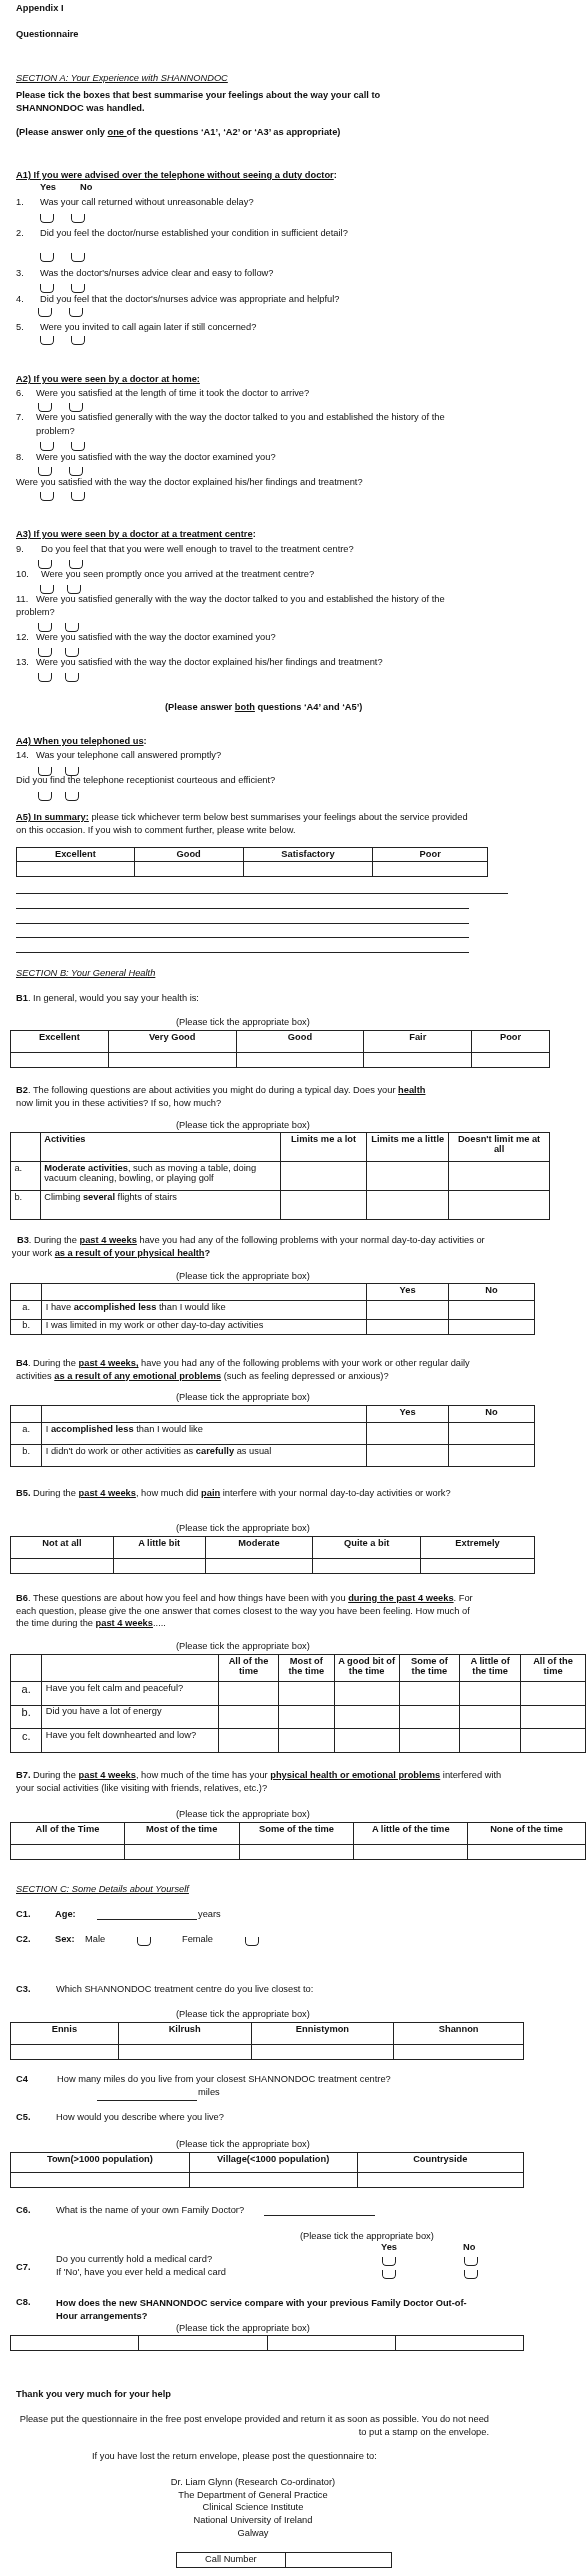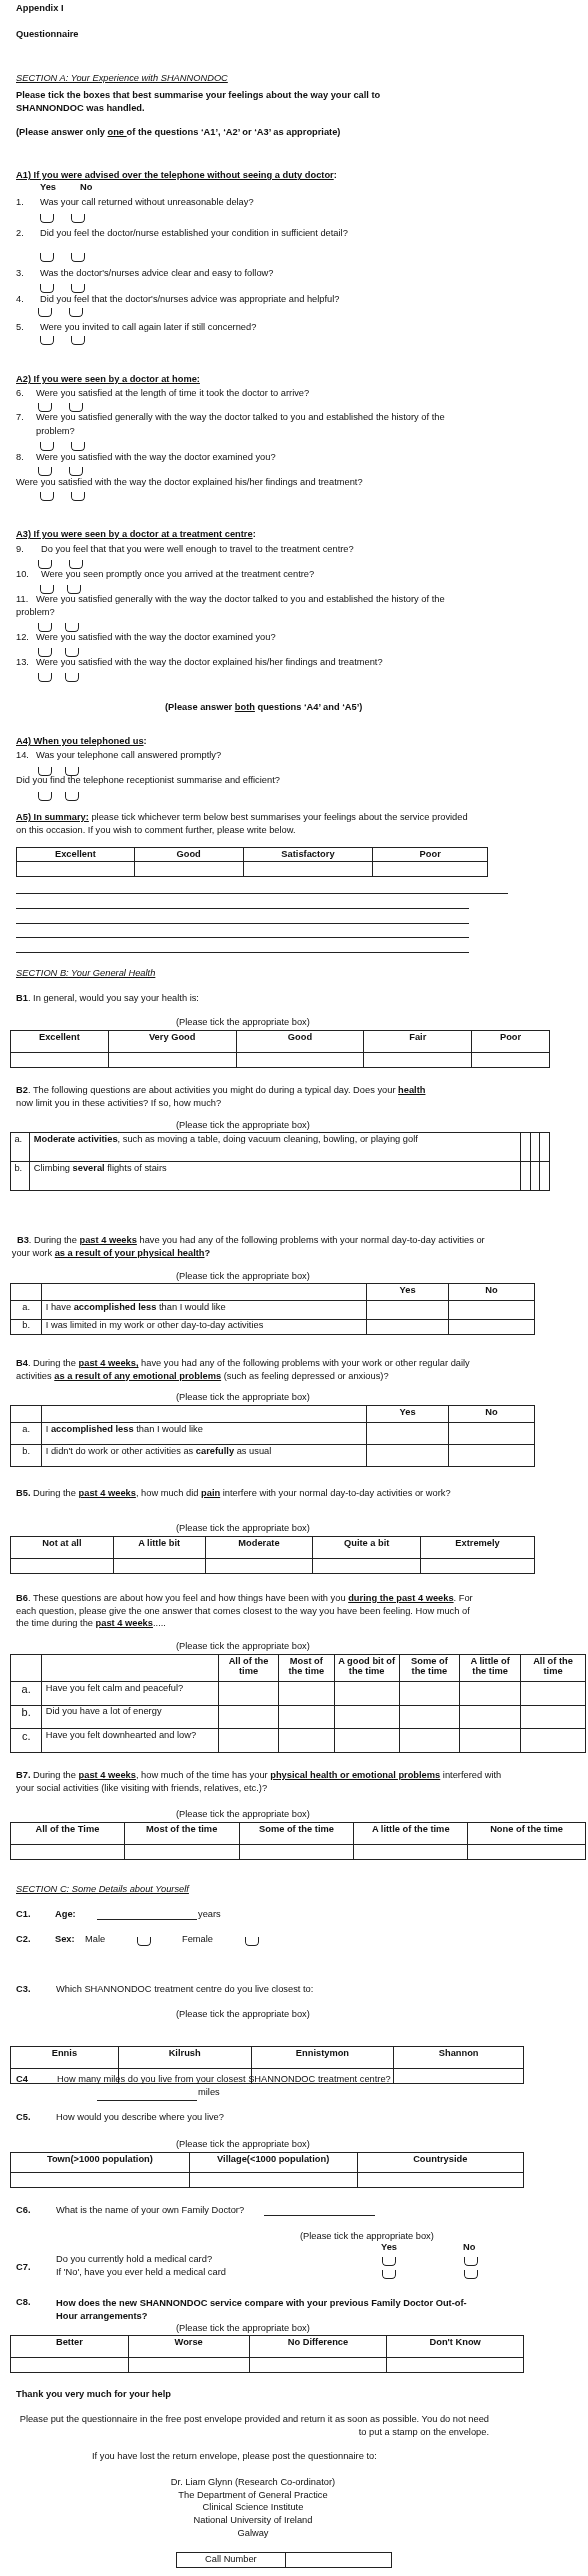--- a/index.html
+++ b/index.html
@@ -94,21 +94,21 @@
 <div class="abs" style="left:16px;top:657px;">13.</div>
 <div class="abs" style="left:36px;top:657px;">Were you satisfied with the way the doctor explained his/her findings and treatment?</div>
 <div class="chkrow" style="top:672px;left:38px;"><span class="chk" style="margin-right:13.5px;"></span><span class="chk"></span></div>
 
 <div class="abs b" style="left:165px;top:702px;"><span>(Please answer </span><span class="u">both</span><span> questions ‘A4’ and ‘A5’)</span></div>
 
 <div class="abs b" style="left:16px;top:736px;"><span class="u">A4) When you telephoned us</span><span>:</span></div>
 <div class="abs" style="left:16px;top:750px;">14.</div>
 <div class="abs" style="left:36px;top:750px;">Was your telephone call answered promptly?</div>
 <div class="chkrow" style="top:766px;left:38px;"><span class="chk" style="margin-right:13.5px;"></span><span class="chk"></span></div>
-<div class="abs" style="left:16px;top:775px;">Did you find the telephone receptionist summarise and efficient?</div>
+<div class="abs" style="left:16px;top:775px;">Did you find the telephone receptionist courteous and efficient?</div>
 <div class="chkrow" style="top:791px;left:38px;"><span class="chk" style="margin-right:13.5px;"></span><span class="chk"></span></div>
 
 <div class="abs" style="left:16px;top:811px;width:456px;line-height:12.7px;"><span class="b u">A5) In summary:</span><span> please tick whichever term below best summarises your feelings about the service provided on this occasion. If you wish to comment further, please write below.</span></div>
 <table class="grid" style="left:16px;top:847px;width:472px;border-width:0.8px;">
   <tbody>
       <tr style="height:14.4px;">
     <th style="width:110px;">Excellent</th>
     <th style="width:101px;">Good</th>
     <th style="width:122px;">Satisfactory</th>
     <th>Poor</th>
@@ -146,20 +146,27 @@
     <td class="tick"></td>
     <td class="tick"></td>
   </tr>
 </tbody>
   </table>
 
 <div class="abs" style="left:16px;top:1084px;width:473px;line-height:12.7px;"><span class="b">B2</span><span>. The following questions are about activities you might do during a typical day. Does your </span><span class="b u">health</span><br><span>now limit you in these activities?  If so, how much?</span></div>
 <div class="hint" style="top:1120px;">(Please tick the appropriate box)</div>
 <table class="grid" style="left:10px;top:1132px;width:540px;">
   <tbody>
+      <tr style="height:29px;">
+    <th style="width:22px;"></th>
+    <th style="width:232px;text-align:left;">Activities</th>
+    <th style="width:79px;">Limits me a lot</th>
+    <th style="width:74px;">Limits me a little</th>
+    <th>Doesn't limit me at all</th>
+  </tr>
   <tr style="height:29px;">
     <td>a.</td>
     <td><b>Moderate activities</b><span>, such as moving a table, doing vacuum cleaning, bowling, or playing golf</span></td>
     <td class="tick"></td>
     <td class="tick"></td>
     <td class="tick"></td>
   </tr>
   <tr style="height:29px;">
     <td>b.</td>
     <td><span>Climbing </span><b>several</b><span> flights of stairs</span></td>
@@ -319,21 +326,21 @@
 <div class="abs b" style="left:16px;top:1934px;">C2.</div>
 <div class="abs b" style="left:55px;top:1934px;">Sex:</div>
 <div class="abs" style="left:85px;top:1934px;">Male</div>
 <span class="chk abs" style="left:137px;top:1937px;"></span>
 <div class="abs" style="left:182px;top:1934px;">Female</div>
 <span class="chk abs" style="left:245px;top:1937px;"></span>
 
 <div class="abs b" style="left:16px;top:1984px;">C3.</div>
 <div class="abs" style="left:56px;top:1984px;">Which SHANNONDOC treatment centre do you live closest to:</div>
 <div class="hint" style="top:2009px;">(Please tick the appropriate box)</div>
-<table class="grid" style="left:10px;top:2022px;width:514px;margin-top:24px;">
+<table class="grid" style="left:10px;top:2022px;width:514px;">
   <tbody>
       <tr style="height:22px;">
     <th style="width:100px;">Ennis</th>
     <th style="width:125px;">Kilrush</th>
     <th style="width:135px;">Ennistymon</th>
     <th>Shannon</th>
   </tr>
   <tr style="height:15px;">
     <td class="tick"></td>
     <td class="tick"></td>
@@ -379,26 +386,20 @@
 <span class="chk abs" style="left:464px;top:2257px;"></span>
 <div class="abs" style="left:56px;top:2267px;">If 'No', have you ever held a medical card</div>
 <span class="chk abs" style="left:382px;top:2270px;"></span>
 <span class="chk abs" style="left:464px;top:2270px;"></span>
 
 <div class="abs b" style="left:16px;top:2297px;">C8.</div>
 <div class="abs b" style="left:56px;top:2297px;width:422px;line-height:12.7px;">How does the new SHANNONDOC service compare with your previous Family Doctor Out-of-Hour arrangements?</div>
 <div class="hint" style="top:2323px;">(Please tick the appropriate box)</div>
 <table class="grid" style="left:10px;top:2335px;width:514px;">
   <tbody>
-      <tr style="height:22px;">
-    <th style="width:110px;">Better</th>
-    <th style="width:113px;">Worse</th>
-    <th style="width:130px;">No Difference</th>
-    <th>Don't Know</th>
-  </tr>
   <tr style="height:15px;">
     <td class="tick"></td>
     <td class="tick"></td>
     <td class="tick"></td>
     <td class="tick"></td>
   </tr>
 </tbody>
   </table>
 
 <div class="abs b" style="left:16px;top:2389px;">Thank you very much for your help</div>

